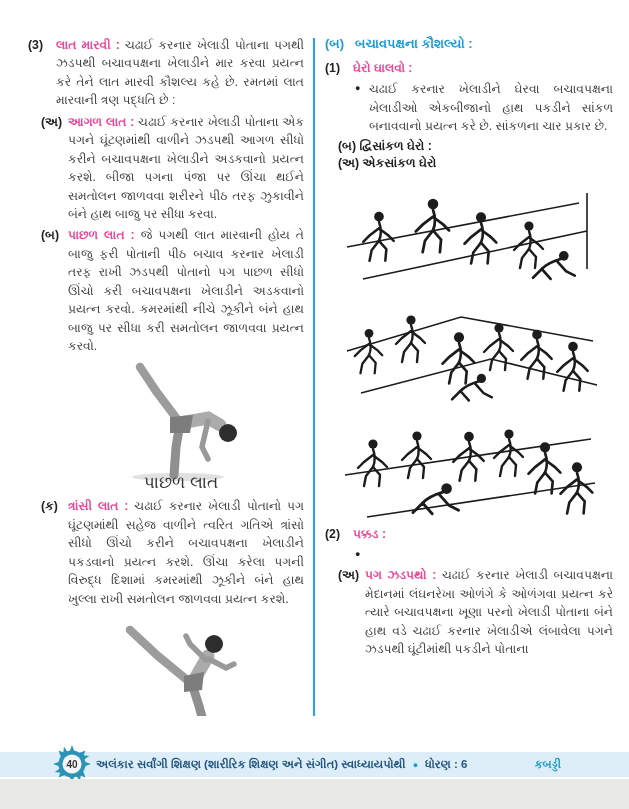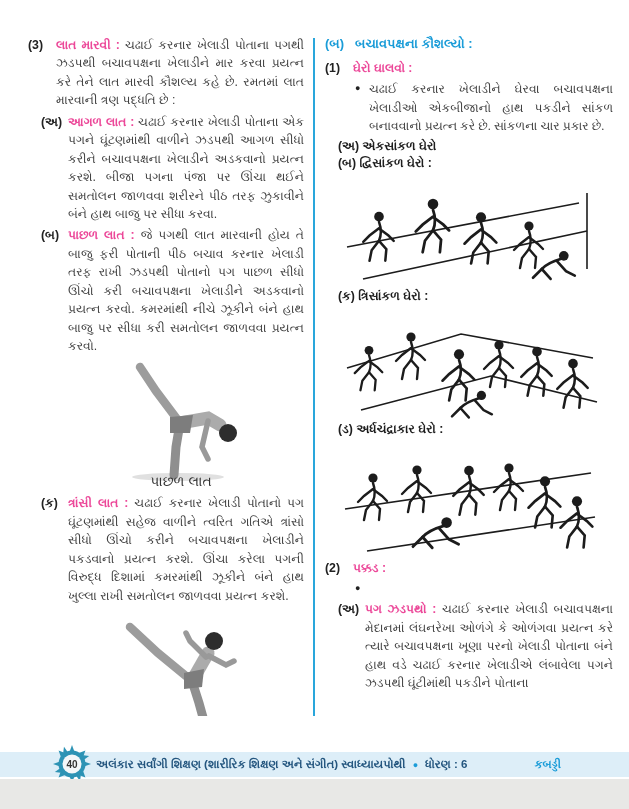--- a/index.html
+++ b/index.html
@@ -21,30 +21,30 @@
 
   .para { display:flex; font-size:12.3px; line-height:1.5; margin-bottom:3px; }
   .para .num  { flex:0 0 28px; font-weight:bold; color:#222; }
   .para .body { flex:1; text-align:justify; }
   .para .body b { color:#ec4899; }
   .lvl2 { padding-left:13px; }
   .lvl2 .num { flex:0 0 27px; }
 
   .bullet-row { display:flex; font-size:12.3px; line-height:1.5; padding-left:30px; margin-bottom:3px; }
   .bullet-row .dot { flex:0 0 14px; font-size:9px; line-height:1.9; color:#222; }
-  .bullet-row .body { flex:1; text-align:justify;font-family:Liberation Serif, serif; }
+  .bullet-row .body { flex:1; text-align:justify; }
 
   .sec-title { font-size:13px; font-weight:bold; color:#1a9cd8; margin-bottom:7px; display:flex; }
   .sec-title .num { flex:0 0 30px; }
 
   .ghero-label { font-size:12.3px; font-weight:bold; color:#1e1e1e; padding-left:13px; margin:2px 0 3px; }
 
   figure { margin:6px 0 4px; text-align:center; position:relative; }
   figure.kick { padding-left:30px; }
-  figcaption { font-size:14px; color:#333; margin-top:-14px; }
+  figcaption { font-size:17px; color:#333; margin-top:-14px; }
   .formation { padding-left:16px; margin:2px 0 4px; }
   .formation svg { display:block; }
 
   
   .footer-band {
     position:absolute; left:0; right:0; top:752px; height:25px;
     background:#ddeef8; display:flex; align-items:center;
   }
   .page-badge {
     position:absolute; left:52px; top:-8px; width:40px; height:40px;
@@ -168,61 +168,55 @@
           <b>ઘેરો ઘાલવો :</b>
         </span>
       </div>
 
       <div class="bullet-row">
         <span class="dot">●</span>
         <span class="body">ચઢાઈ કરનાર ખેલાડીને ઘેરવા બચાવપક્ષના ખેલાડીઓ એકબીજાનો હાથ પકડીને સાંકળ બનાવવાનો પ્રયત્ન કરે છે. સાંકળના ચાર પ્રકાર છે.</span>
       </div>
 
       <div class="ghero-label">
+        <span>(બ)</span>&nbsp;<span>દ્વિસાંકળ ઘેરો :</span>
+      </div>
+
+      <div class="ghero-label">
         <span>(અ)</span>&nbsp;<span>એકસાંકળ ઘેરો</span>
-      </div>
-
-      <div class="ghero-label">
-        <span>(બ)</span>&nbsp;<span>દ્વિસાંકળ ઘેરો :</span>
       </div>
 
       <div class="formation">
         <svg width="252" height="112" viewBox="0 0 252 112">
           <path d="M6,74 L238,30" stroke="#1c1c1c" stroke-width="1.6" fill="none"></path>
           <path d="M22,106 L246,58" stroke="#1c1c1c" stroke-width="1.6" fill="none"></path>
           <path d="M246,20 L246,96" stroke="#1c1c1c" stroke-width="1.6" fill="none"></path>
           <use href="#kplayer" transform="translate(38,72) scale(1.05)"></use>
           <use href="#kplayer" transform="translate(92,62) scale(1.15)"></use>
           <use href="#kplayer" transform="translate(140,74) scale(1.1)"></use>
           <use href="#kplayer" transform="translate(188,80) scale(1.0)"></use>
           <use href="#kplayer-low" transform="translate(214,96) scale(1.1)"></use>
         </svg>
       </div>
 
-      <div class="ghero-label">
-        <span>(ક)</span>&nbsp;<span>ત્રિસાંકળ ઘેરો :</span>
-      </div>
 
       <div class="formation">
         <svg width="258" height="112" viewBox="0 0 258 112">
           <path d="M6,62 L120,28 L252,52" stroke="#1c1c1c" stroke-width="1.6" fill="none"></path>
           <path d="M20,104 L150,70 L256,96" stroke="#1c1c1c" stroke-width="1.6" fill="none"></path>
           <use href="#kplayer" transform="translate(28,70) scale(0.95)"></use>
           <use href="#kplayer" transform="translate(70,58) scale(1.0)"></use>
           <use href="#kplayer" transform="translate(118,78) scale(1.1)"></use>
           <use href="#kplayer" transform="translate(158,66) scale(1.0)"></use>
           <use href="#kplayer" transform="translate(196,74) scale(1.05)"></use>
           <use href="#kplayer" transform="translate(232,86) scale(1.05)"></use>
           <use href="#kplayer-low" transform="translate(132,102) scale(1.05)"></use>
         </svg>
       </div>
 
-      <div class="ghero-label">
-        <span>(ડ)</span>&nbsp;<span>અર્ધચંદ્રાકાર ઘેરો :</span>
-      </div>
 
       <div class="formation">
         <svg width="258" height="116" viewBox="0 0 258 116">
           <path d="M4,70 L250,34" stroke="#1c1c1c" stroke-width="1.6" fill="none"></path>
           <path d="M26,112 L254,78" stroke="#1c1c1c" stroke-width="1.6" fill="none"></path>
           <use href="#kplayer" transform="translate(32,66) scale(1.0)"></use>
           <use href="#kplayer" transform="translate(76,58) scale(1.0)"></use>
           <use href="#kplayer" transform="translate(128,60) scale(1.05)"></use>
           <use href="#kplayer" transform="translate(168,56) scale(1.0)"></use>
           <use href="#kplayer" transform="translate(204,72) scale(1.1)"></use>

